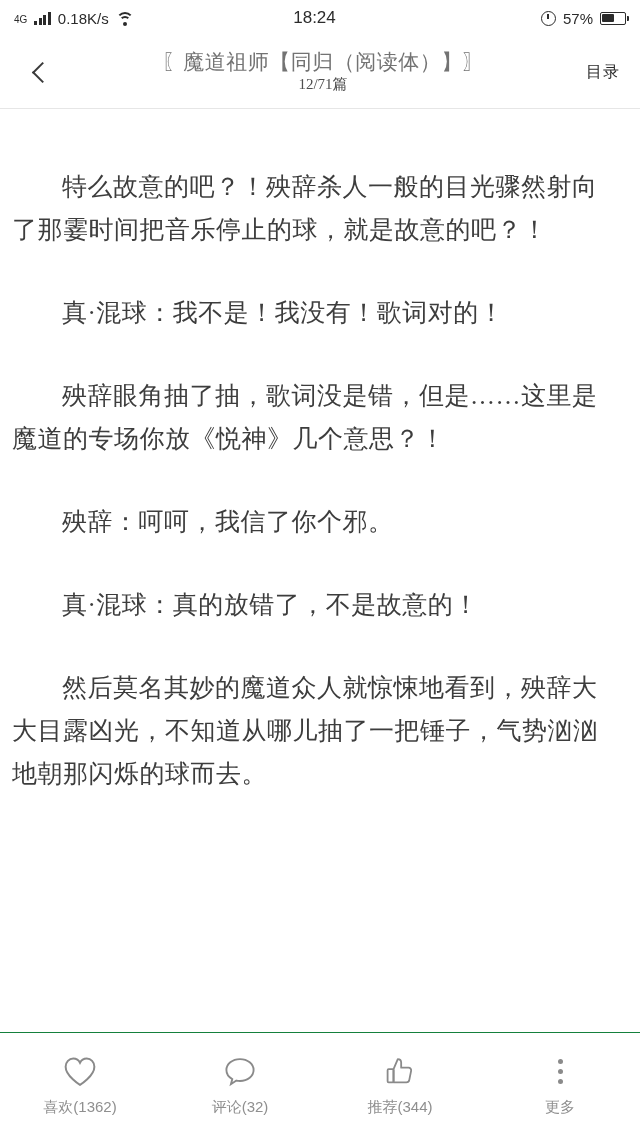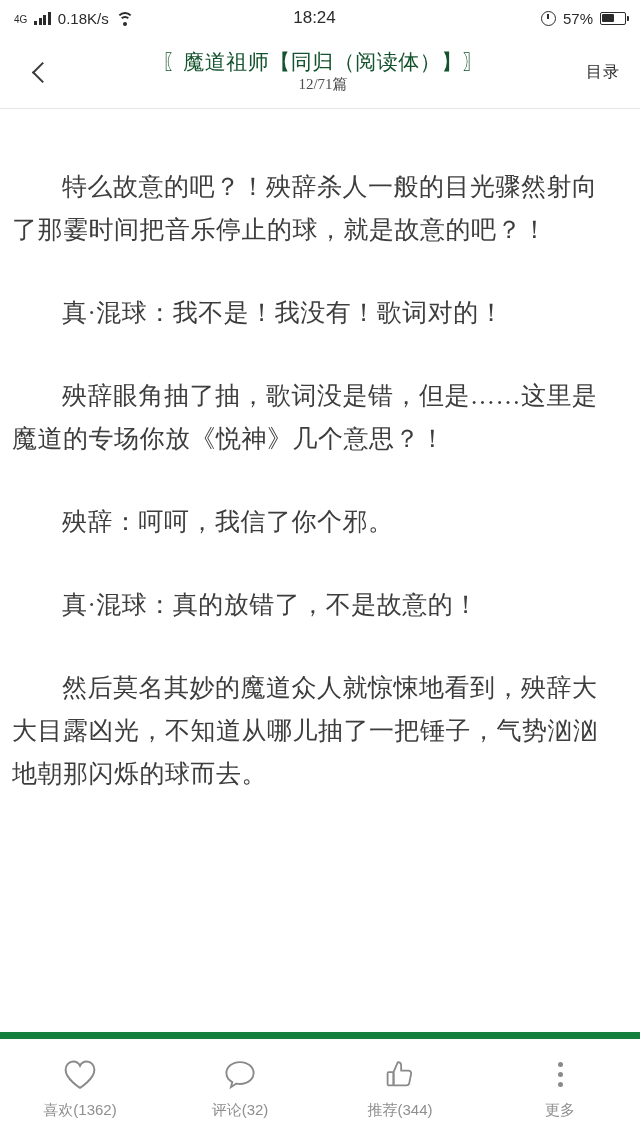--- a/index.html
+++ b/index.html
@@ -152,21 +152,21 @@
     margin-left: 4px;
   }
   .title-wrap {
     flex: 1;
     text-align: center;
     line-height: 1.15;
     padding: 0 6px;
   }
   .title-main {
     font-size: 21px;
-    color: #14532d;
+    color: #737373;
     font-family: "Liberation Serif", serif;
     letter-spacing: 0.5px;
   }
   .title-sub {
     font-size: 15px;
     color: #4d4d4d;
     font-family: "Liberation Serif", serif;
     margin-top: 2px;
   }
   .catalog-btn {
@@ -189,21 +189,21 @@
     line-height: 1.72;
     color: #3d3d3d;
     text-indent: 2em;
     margin-bottom: 40px;
     letter-spacing: 0.5px;
   }
 
   
   .bottom-bar {
     flex: 0 0 106px;
-    border-top: 7px solid #15803d;
+    border-top: 1px solid #15803d;
     display: flex;
     align-items: center;
     background: #ffffff;
   }
   .bb-item {
     flex: 1;
     display: flex;
     flex-direction: column;
     align-items: center;
     justify-content: center;

